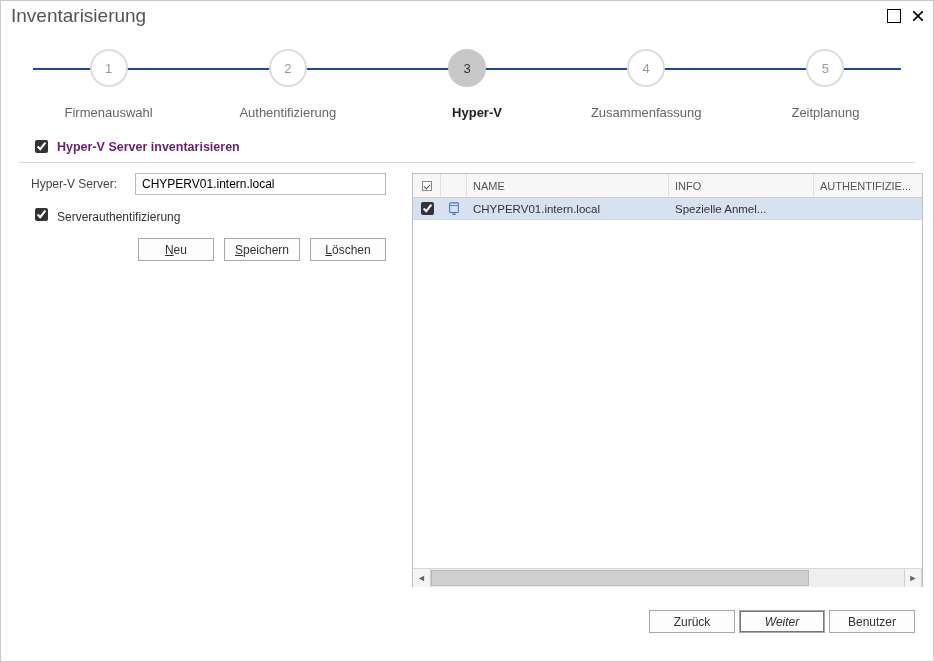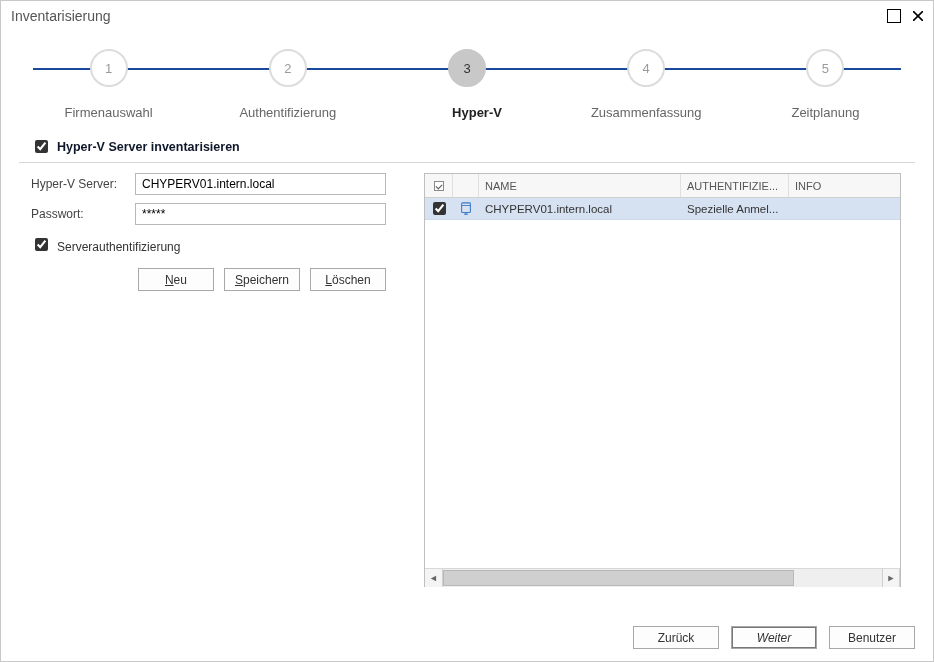--- a/index.html
+++ b/index.html
@@ -18,21 +18,21 @@
 
   
   .titlebar {
     display: flex;
     align-items: center;
     justify-content: space-between;
     height: 30px;
     padding: 0 8px 0 10px;
   }
   .titlebar .title {
-    font-size: 14px;
+    font-size: 19px;
     color: #555;
   }
   .win-controls { display:flex; gap:10px; align-items:center; }
   .win-controls span { width:14px; height:14px; display:flex; align-items:center; justify-content:center; cursor:default; }
   .icon-max { border:1.5px solid #000; width:9px; height:9px; }
   .icon-x svg { width:10px; height:10px; }
 
   
   .wizard {
     margin: 8px 18px 0 18px;
@@ -86,33 +86,33 @@
     margin-left: 20px;
   }
 
   
   .section-row {
     margin: 8px 18px 0 30px;
     display:flex;
     align-items:center;
     gap:6px;
   }
-  .section-row label { font-weight: 600; font-size: 12.5px; color:#0f172a; }
+  .section-row label { font-weight: 600; font-size: 12.5px; color:#701a75; }
   .section-row input[type=checkbox]{ width:13px; height:13px; accent-color:#333; }
   hr.sep {
     margin: 6px 18px 10px 18px;
     border: none;
     border-top: 1px solid #d8d8d8;
   }
 
   
   .main {
     display:flex;
-    gap: 38px;
-    padding: 0 32px 0 30px;
+    gap: 26px;
+    padding: 0 10px 0 30px;
   }
 
   
   .form-col { width: 355px; }
   .form-row { display:flex; align-items:center; margin-bottom: 8px; }
   .form-row .lbl { width: 104px; font-size:12px; color:#444; }
   .form-row input[type=text], .form-row input[type=password] {
     flex: 1;
     height: 22px;
     border: 1px solid #b8b8b8;
@@ -223,24 +223,24 @@
     width:5px; height:3px;
     border-left:1.5px solid #555;
     border-bottom:1.5px solid #555;
     transform: rotate(-45deg);
   }
   input.row-check { width:13px; height:13px; accent-color:#333; }
 
   
   .footer {
     position:absolute;
-    bottom: 12px;
+    bottom: 28px;
     right: 18px;
     display:flex;
-    gap: 12px;
+    gap: 4px;
   }
 </style>
 </head>
 <body>
 
 <div class="titlebar">
   <span class="title">Inventarisierung</span>
   <div class="win-controls">
     <span>
         <span class="icon-max"></span>
@@ -286,24 +286,20 @@
 </div>
 <hr class="sep">
 
 <div class="main">
 
   <div class="form-col">
     <div class="form-row">
       <span class="lbl">Hyper-V Server:</span>
       <input type="text" value="CHYPERV01.intern.local" style="">
     </div>
-    <div class="form-row">
-      <span class="lbl">Passwort:</span>
-      <input type="text" value="*****" style="">
-    </div>
     <div class="chk-row">
       <input type="checkbox" checked="" style="">
       <span>Serverauthentifizierung</span>
     </div>
     <div class="btn-row">
       <button class="btn">
           <u>N</u>
           <span>eu</span>
         </button>
       <button class="btn">
@@ -318,22 +314,22 @@
   </div>
 
   <div class="table-col">
     <div class="grid">
       <div class="grid-header">
         <div class="col c-check">
             <span class="hdr-check"></span>
           </div>
         <div class="col c-icon"></div>
         <div class="col c-name">NAME</div>
+        <div class="col c-info">INFO</div>
         <div class="col c-auth">AUTHENTIFIZIE...</div>
-        <div class="col c-info">INFO</div>
       </div>
       <div class="grid-body">
         <div class="grid-row">
           <div class="col c-check">
               <input class="row-check" type="checkbox" checked="" style="">
             </div>
           <div class="col c-icon serv-icon">
             <svg viewBox="0 0 16 16">
               <rect x="3" y="1" width="10" height="11" rx="1" fill="none" stroke="#3b79c9" stroke-width="1.2"></rect>
               <line x1="3" y1="4" x2="13" y2="4" stroke="#3b79c9" stroke-width="1"></line>

